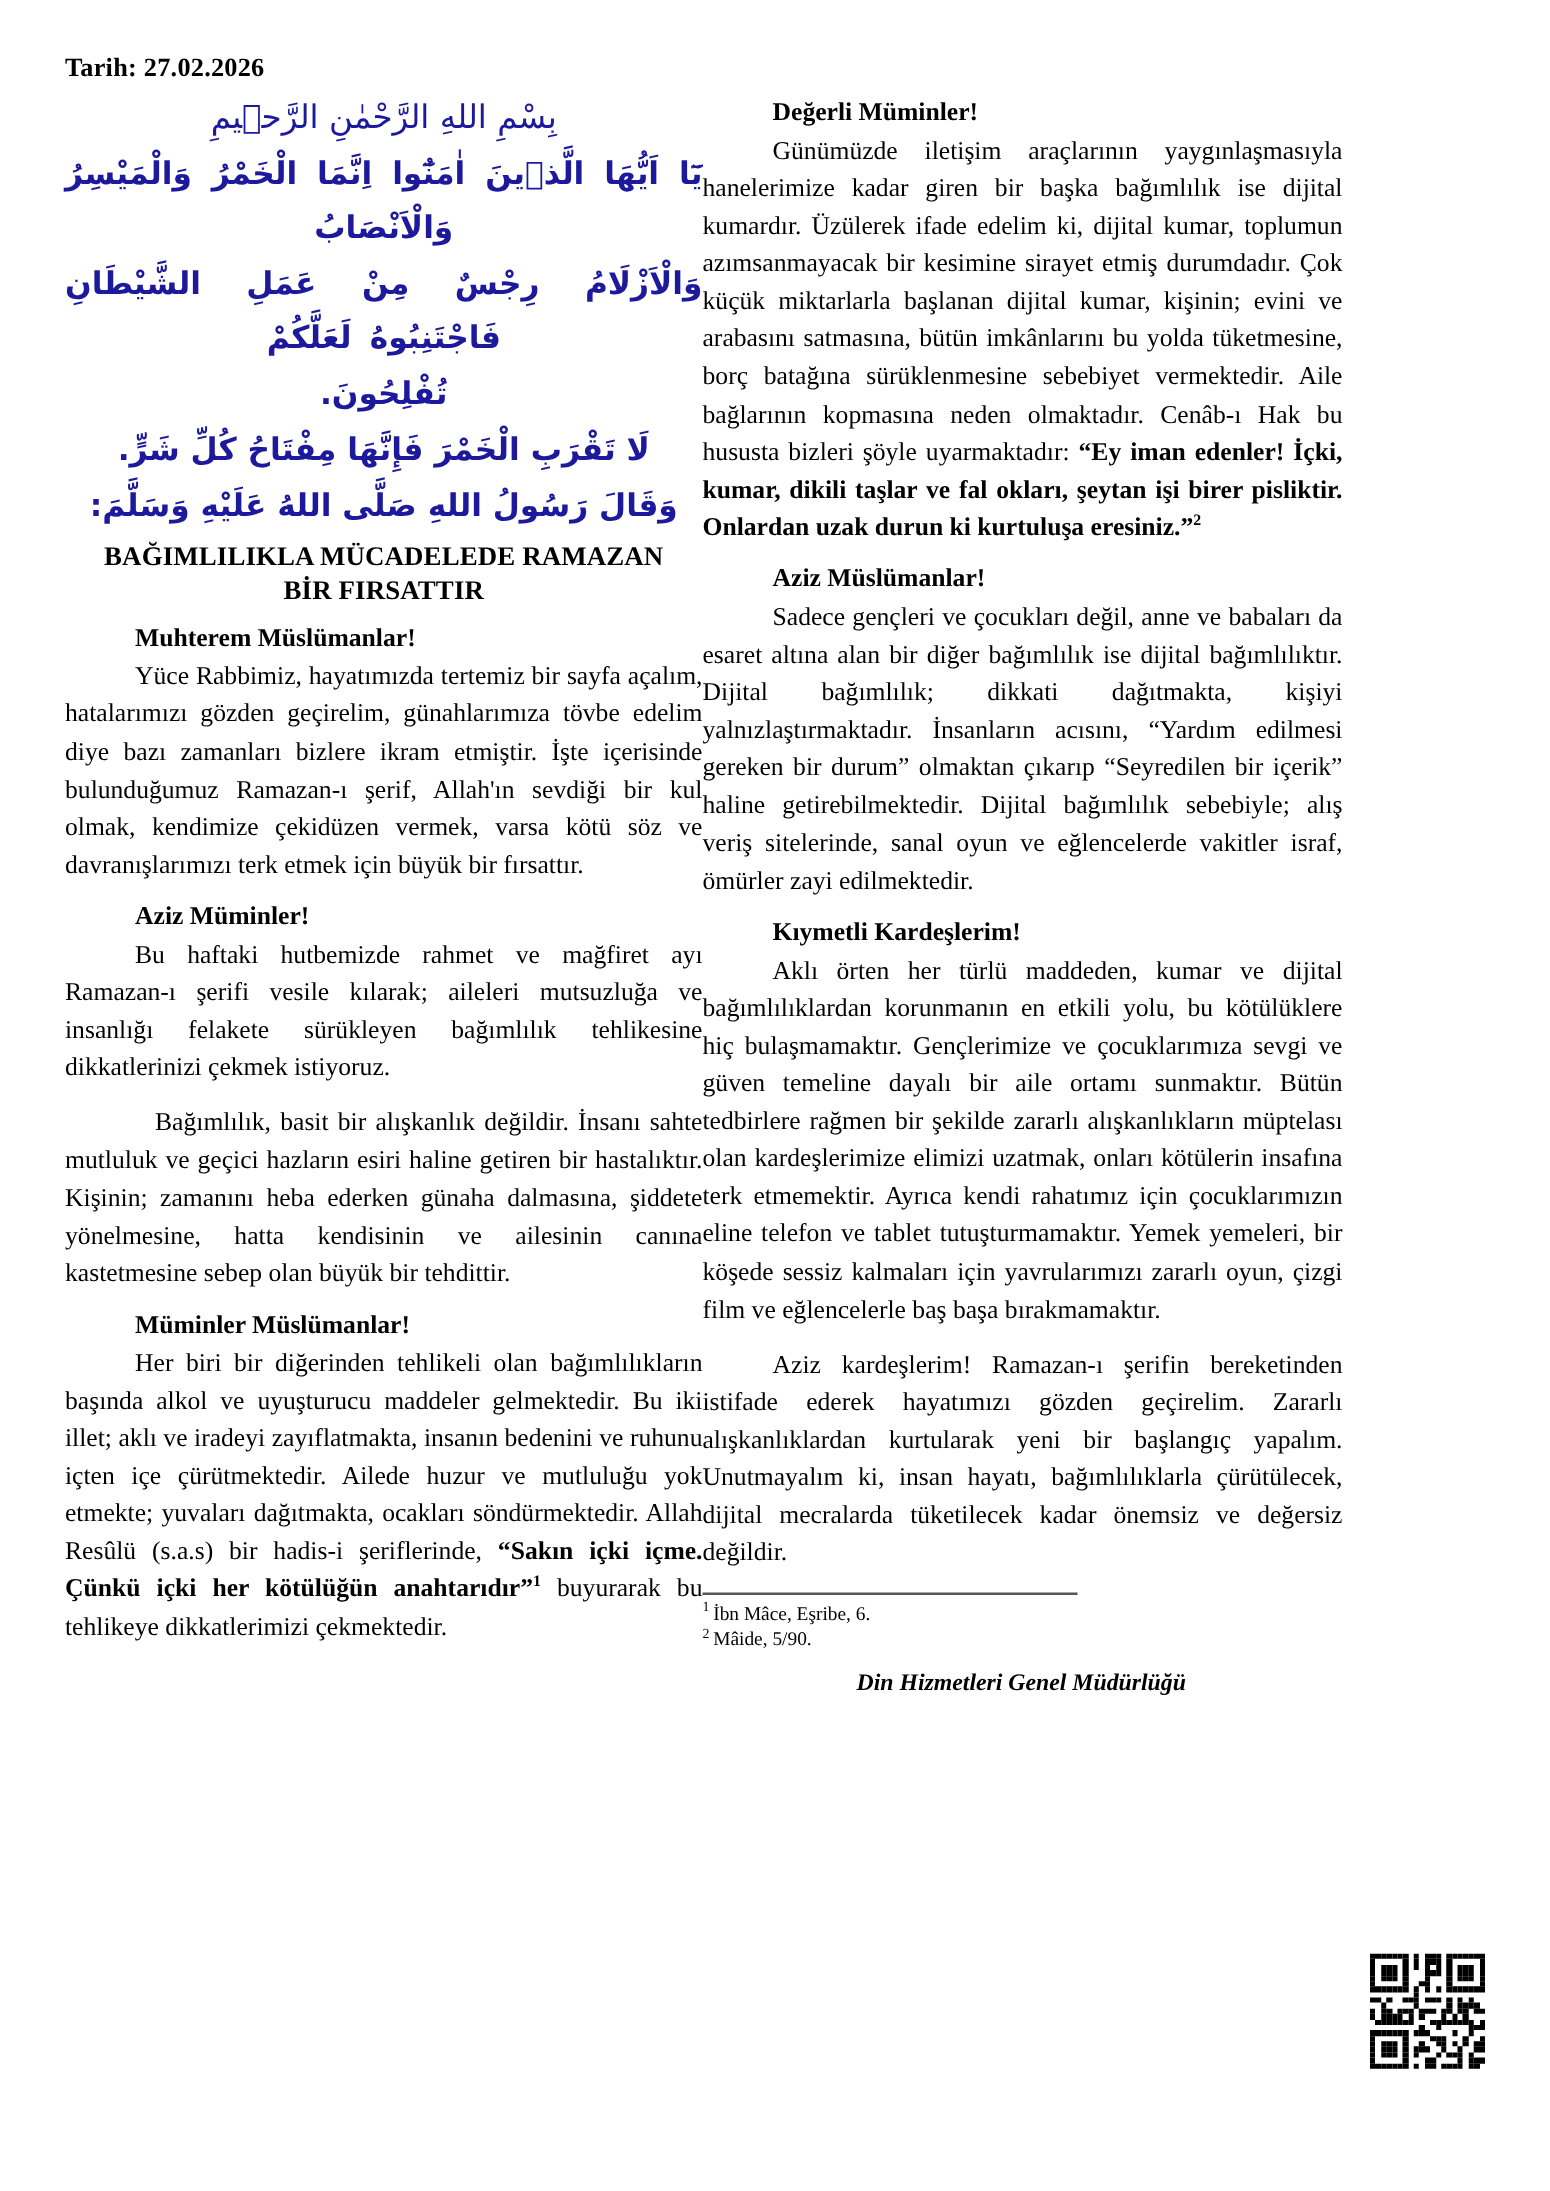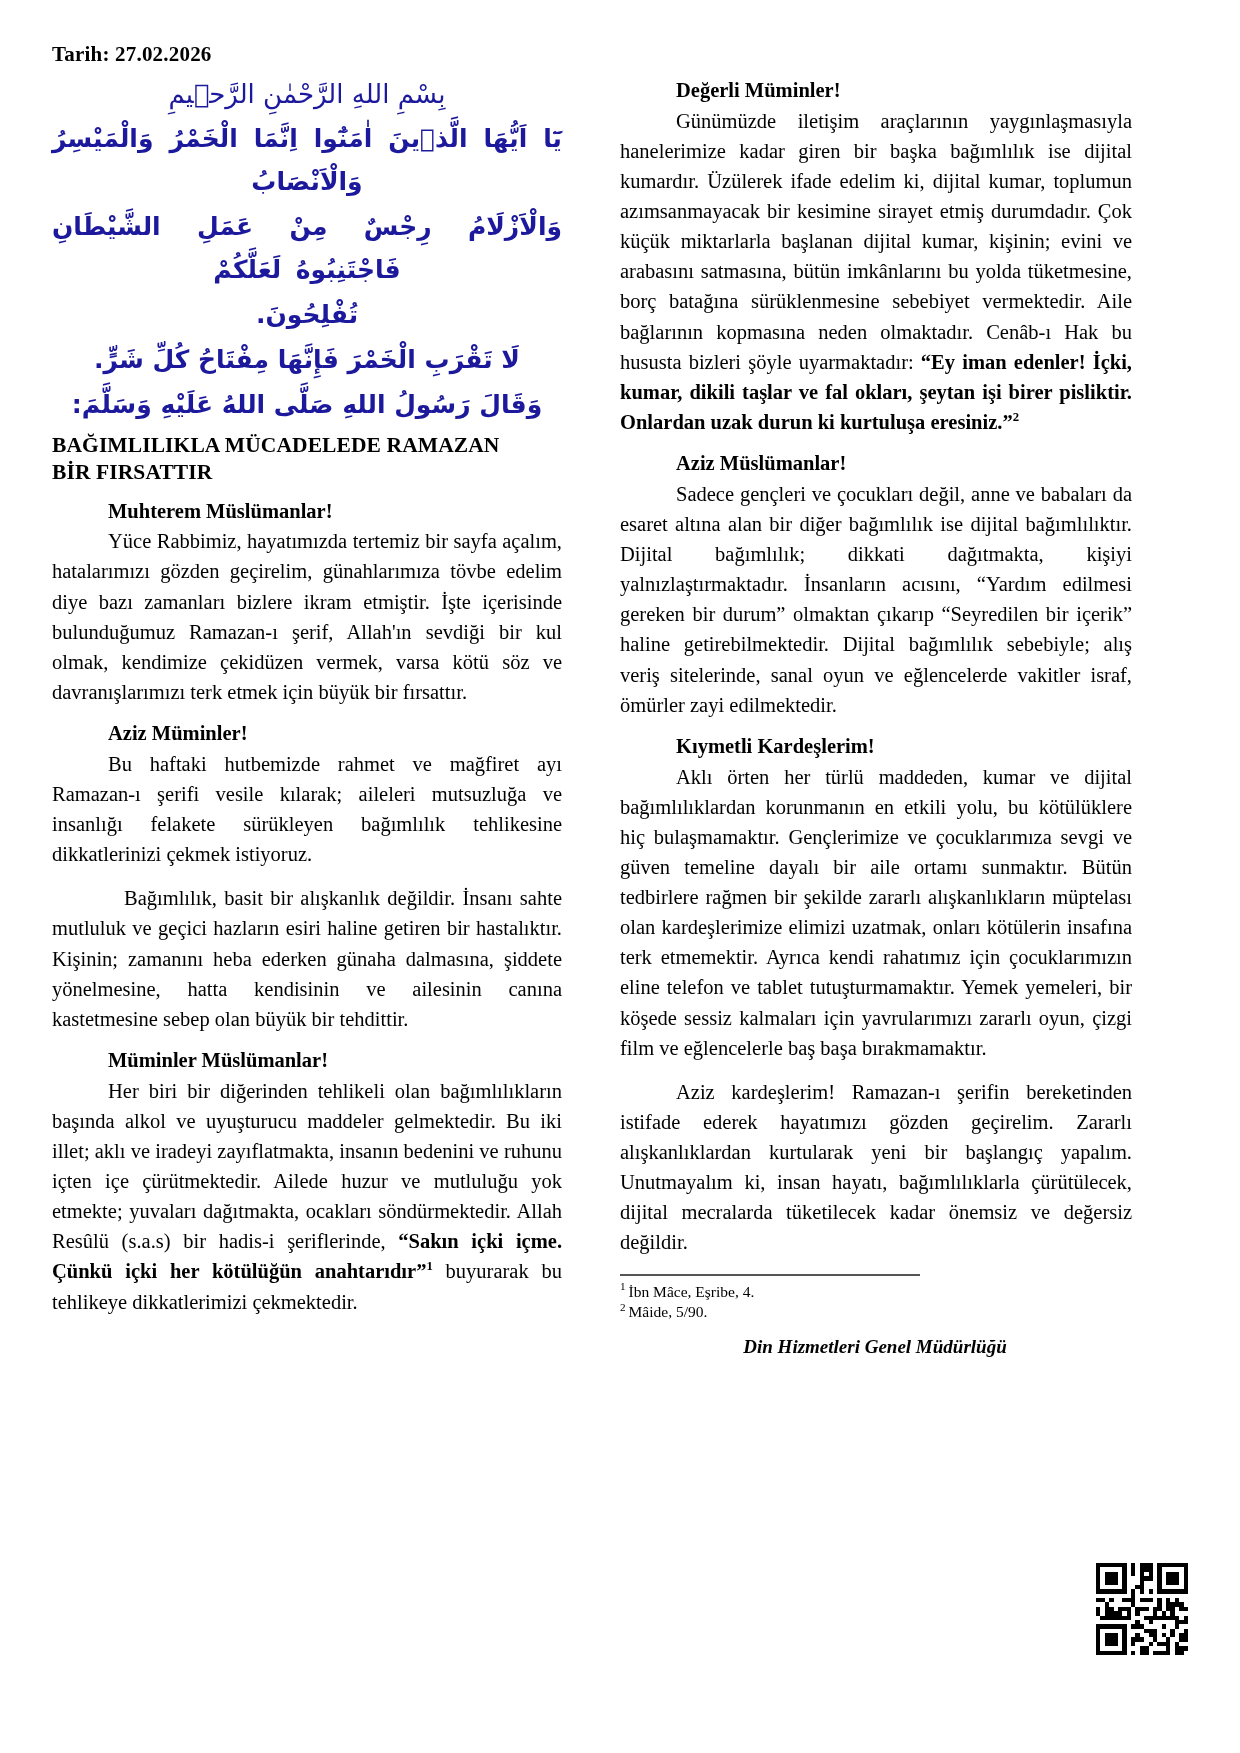--- a/index.html
+++ b/index.html
@@ -28,21 +28,20 @@
     font-size: 21px;
     font-weight: bold;
     letter-spacing: 0.2px;
     margin: 0 0 6px 0;
     height: 26px;
   }
 
   
   .columns {
     display: flex;
-    gap: 58px;
     align-items: flex-start;
   }
   .col {
     width: 510px;
     flex: 0 0 510px;
   }
   .col-right {
     width: 512px;
     flex: 0 0 512px;
     padding-top: 2px;
@@ -69,20 +68,21 @@
     line-height: 1.72;
     font-weight: 600;
     margin: 0 0 2px 0;
   }
   .arabic-spaced {
     word-spacing: 6px;
   }
 
   
   .khutbah-title {
+    text-align: center;
     font-weight: bold;
     font-size: 21.5px;
     line-height: 1.28;
     margin: 6px 0 2px 0;
     letter-spacing: 0.1px;
   }
 
   
   .sub-heading {
     font-weight: bold;
@@ -209,21 +209,21 @@
       <div class="sub-heading">Aziz Müslümanlar!</div>
       <p class="body">Sadece gençleri ve çocukları değil, anne ve babaları da esaret altına alan bir diğer bağımlılık ise dijital bağımlılıktır. Dijital bağımlılık; dikkati dağıtmakta, kişiyi yalnızlaştırmaktadır. İnsanların acısını, “Yardım edilmesi gereken bir durum” olmaktan çıkarıp “Seyredilen bir içerik” haline getirebilmektedir. Dijital bağımlılık sebebiyle; alış veriş sitelerinde, sanal oyun ve eğlencelerde vakitler israf, ömürler zayi edilmektedir.</p>
 
       <div class="sub-heading">Kıymetli Kardeşlerim!</div>
       <p class="body">Aklı örten her türlü maddeden, kumar ve dijital bağımlılıklardan korunmanın en etkili yolu, bu kötülüklere hiç bulaşmamaktır. Gençlerimize ve çocuklarımıza sevgi ve güven temeline dayalı bir aile ortamı sunmaktır. Bütün tedbirlere rağmen bir şekilde zararlı alışkanlıkların müptelası olan kardeşlerimize elimizi uzatmak, onları kötülerin insafına terk etmemektir. Ayrıca kendi rahatımız için çocuklarımızın eline telefon ve tablet tutuşturmamaktır. Yemek yemeleri, bir köşede sessiz kalmaları için yavrularımızı zararlı oyun, çizgi film ve eğlencelerle baş başa bırakmamaktır.</p>
 
       <p class="body gap">Aziz kardeşlerim! Ramazan-ı şerifin bereketinden istifade ederek hayatımızı gözden geçirelim. Zararlı alışkanlıklardan kurtularak yeni bir başlangıç yapalım. Unutmayalım ki, insan hayatı, bağımlılıklarla çürütülecek, dijital mecralarda tüketilecek kadar önemsiz ve değersiz değildir.</p>
 
       <div class="footnote-wrap">
         <div class="footnote-rule"></div>
-        <p class="footnote"><sup>1</sup><span>İbn Mâce, Eşribe, 4.</span></p>
+        <p class="footnote"><sup>1</sup><span>İbn Mâce, Eşribe, 6.</span></p>
         <p class="footnote"><sup>2</sup><span>Mâide, 5/90.</span></p>
         <div class="signature">Din Hizmetleri Genel Müdürlüğü</div>
       </div>
 
     </div>
   </div>
 
   <div class="qr-block">
     <div class="qr-grid" id="qr-grid">
         <i class="on"></i>

